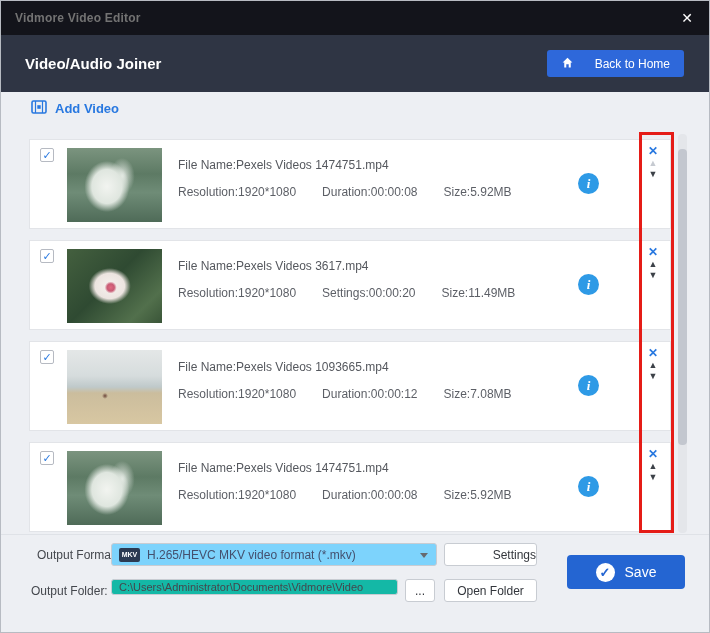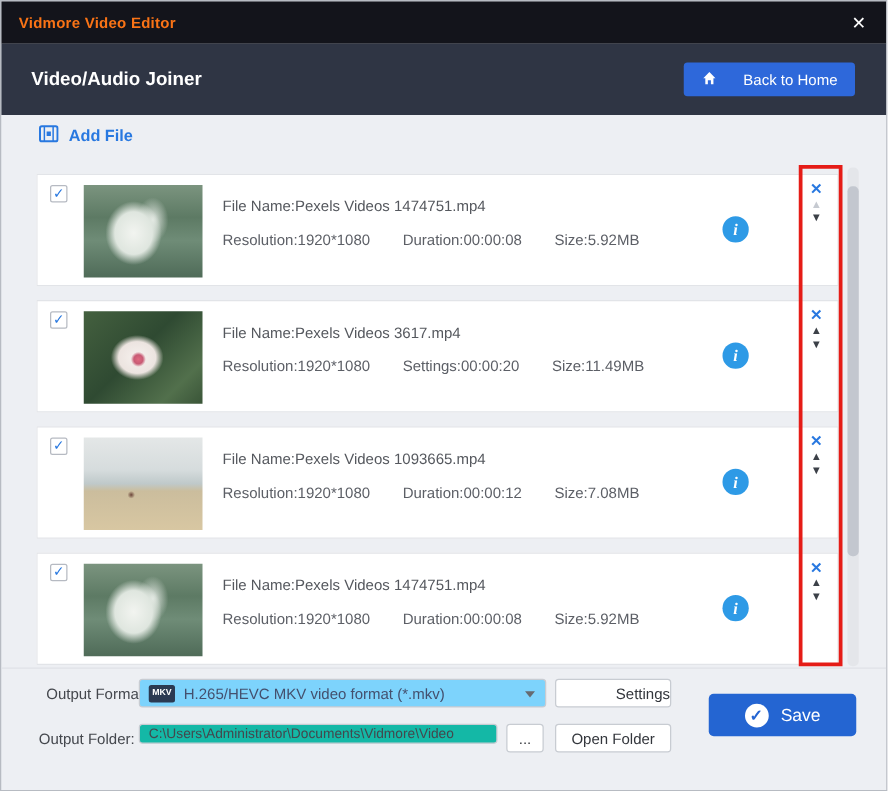--- a/index.html
+++ b/index.html
@@ -2,21 +2,21 @@
 <html><head>
 <meta charset="utf-8">
 <style>
   * { box-sizing: border-box; margin: 0; padding: 0; }
   html,body { width:710px; height:633px; }
   body { font-family:"Liberation Sans", sans-serif; }
   .window { position:relative; width:710px; height:633px; background:#edeff3; overflow:hidden; border:1px solid #b7bbc2; }
 
   
   .titlebar { position:absolute; top:0; left:0; width:100%; height:34px; background:#13141b; display:flex; align-items:center; justify-content:space-between; padding:0 16px 0 14px; }
-  .titlebar .wtitle { color:#f97316; font-size:12px; font-weight:bold; letter-spacing:.2px; }
+  .titlebar .wtitle { color:#737373; font-size:12px; font-weight:bold; letter-spacing:.2px; }
   .titlebar .close { color:#fff; font-size:14px; cursor:pointer; line-height:1; }
 
   
   .header { position:absolute; top:34px; left:0; width:100%; height:57px; background:#2f3544; display:flex; align-items:center; justify-content:space-between; padding:0 25px 0 24px; }
   .header .ptitle { color:#ffffff; font-size:15px; font-weight:bold; }
   .backbtn { height:27px; background:#2e68da; border:none; border-radius:3px; color:#fff; font-size:12px; display:flex; align-items:center; gap:21px; padding:0 14px; cursor:pointer; font-family:inherit; }
 
   
   .addfile { position:absolute; top:98px; left:30px; display:flex; align-items:center; gap:8px; color:#2878e0; font-size:13px; font-weight:bold; cursor:pointer; }
 
@@ -89,21 +89,21 @@
       <span>Back to Home</span>
     </button>
   </div>
 
   <div class="addfile">
     <span><svg width="16" height="16" viewBox="0 0 16 16">
           <rect x="1" y="2" width="14" height="12" rx="1.5" fill="none" stroke="#2878e0" stroke-width="1.6"></rect>
           <path d="M4.5 2v12M11.5 2v12" stroke="#2878e0" stroke-width="1.2"></path>
           <rect x="6.3" y="6.2" width="3.4" height="3.6" fill="#2878e0"></rect>
         </svg></span>
-    <span>Add File</span>
+    <span>Add Video</span>
   </div>
 
   <div class="list">
 
     <div class="card">
       <span class="checkbox">✓</span>
       <div class="thumb thumb-waterfall"></div>
       <div class="meta">
         <div class="fname">File Name:Pexels Videos 1474751.mp4</div>
         <div class="fdetails">

